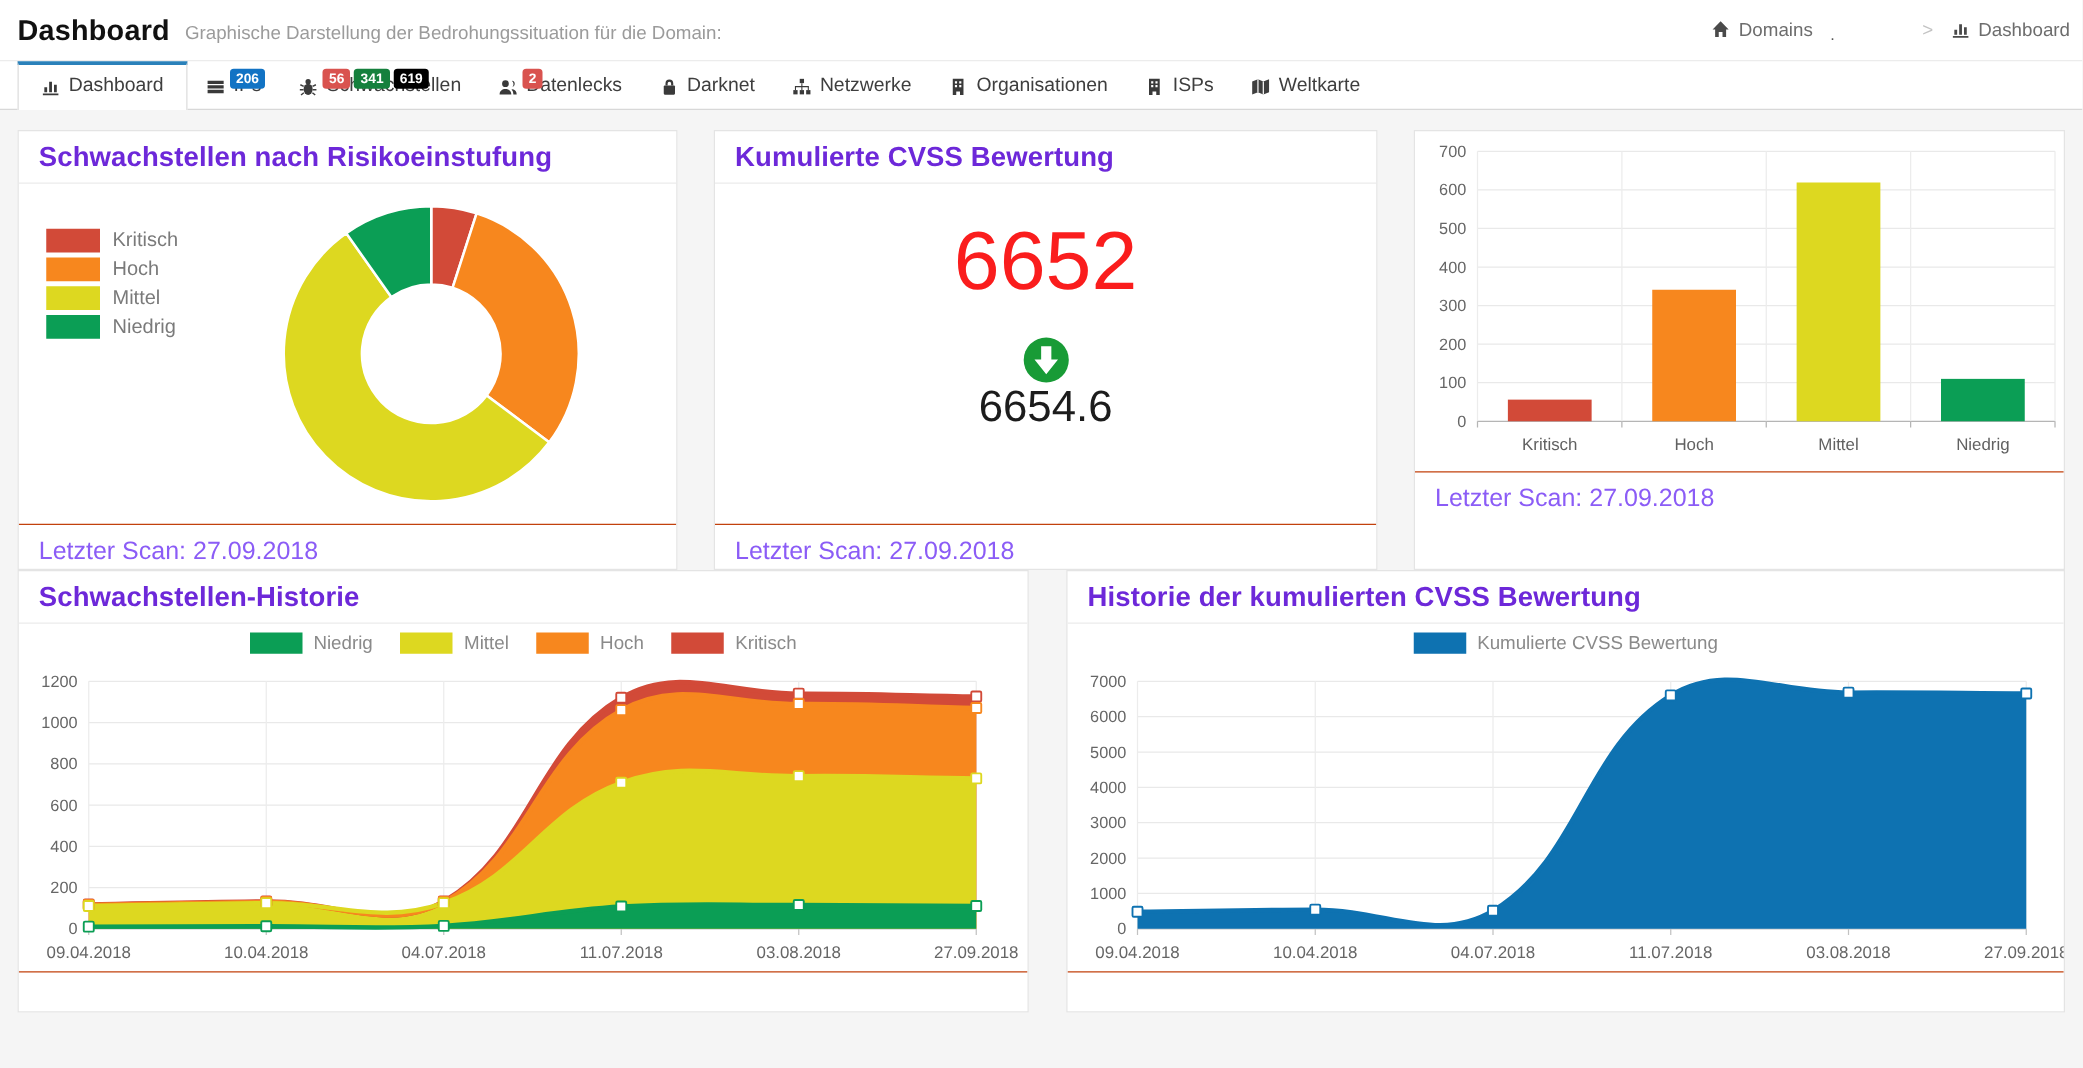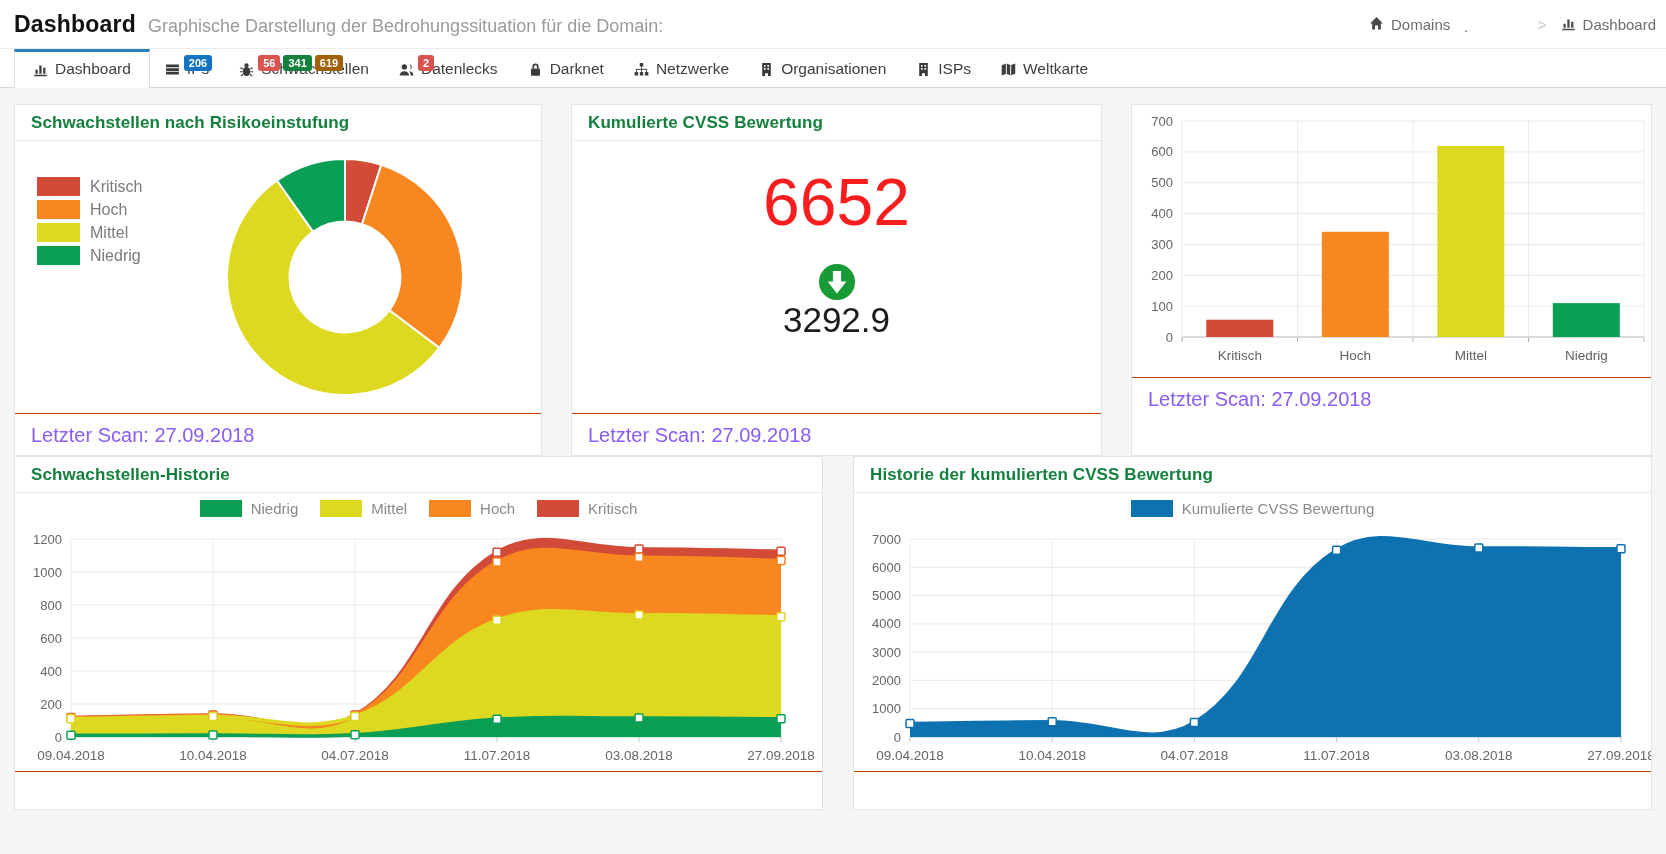--- a/index.html
+++ b/index.html
@@ -8,21 +8,21 @@
     width:1666px; height:854px; overflow:hidden;
     background:#f5f5f5;
     font-family:"Liberation Sans","DejaVu Sans",sans-serif;
     color:#333;
   }
   svg text { font-family:"Liberation Sans","DejaVu Sans",sans-serif; }
 
   
   .topbar { background:#fff; height:48px; display:flex; align-items:center; padding:0 10px 0 14px; }
   .page-title { font-size:23px; font-weight:bold; color:#111; margin:0; letter-spacing:.2px; }
-  .subtitle { color:#9b9b9b; font-size:18px; margin-left:12px; margin-top:4px; }
+  .subtitle { color:#9b9b9b; font-size:15px; margin-left:12px; margin-top:4px; }
   .breadcrumb { margin-left:auto; display:flex; align-items:center; font-size:15px; color:#6d6d6d; }
   .bc-item { display:flex; align-items:flex-start; gap:7px; cursor:pointer; }
   .bc-item .icon svg { width:15px; height:15px; fill:#4a4a4a; display:block; }
   .bc-domain { margin:6px 70px 0 14px; color:#555; font-size:13px; }
   .bc-sep { color:#c3c3c3; margin-right:14px; }
 
   
   .tabs { display:flex; background:#fff; height:40px; border-top:1px solid #ececec;
           border-bottom:1px solid #d8d8d8; padding-left:14px; }
   .tab { position:relative; display:flex; align-items:flex-end; gap:7px; padding:0 15px 9px;
@@ -33,21 +33,21 @@
   .tab-badges { position:absolute; top:3px; left:34px; display:flex; gap:3px; }
   .badge { color:#fff; font-size:11px; font-weight:bold; padding:2.5px 5px; border-radius:3px; line-height:1; }
 
   
   main { padding:16px 14px 0; }
   .row1 { display:grid; grid-template-columns:528px 531px auto; column-gap:29px; }
   .row2 { display:grid; grid-template-columns:809px auto; column-gap:30px; }
   .card { background:#fff; border:1px solid #e4e4e4; }
   .row1 .card { height:352px; overflow:hidden; }
   .row2 .card { height:354px; overflow:hidden; }
-  .card-header { padding:8px 16px 7px; font-size:17px; font-weight:bold; color:#15803d;
+  .card-header { padding:8px 16px 7px; font-size:22px; font-weight:bold; color:#6d28d9;
                  border-bottom:1px solid #ececec; letter-spacing:.1px; }
   .card-body { position:relative; }
   .row1 .card-body { height:272px; }
   .card-footer { border-top:1px solid #c2410c; padding:10px 16px; font-size:20px; color:#8b5cf6; }
   .row2 .card-footer { height:40px; }
 
   
   .donut-legend { position:absolute; left:22px; top:36px; }
   .legend-item { display:flex; align-items:center; margin-bottom:4px; cursor:pointer; }
   .legend-swatch { width:43px; height:19px; margin-right:10px; flex:0 0 auto; }
@@ -112,21 +112,21 @@
         <svg viewBox="0 0 14 14" fill="currentColor">
           <path d="M1 2.4h12v2.5H1zM1 5.8h12v2.5H1zM1 9.2h12v2.5H1z"></path>
         </svg>
       </span>
       <span class="tlabel">IPs</span>
     </div>
     <div class="tab">
       <span class="tab-badges">
         <span class="badge" style="background: rgb(217, 83, 79);">56</span>
         <span class="badge" style="background: #15803d;">341</span>
-        <span class="badge" style="background: #a16207;">619</span>
+        <span class="badge" style="background: #000000;">619</span>
       </span>
       <span class="ticon">
         <svg viewBox="0 0 14 14" fill="currentColor">
           <ellipse cx="7" cy="8.8" rx="3.4" ry="4.2"></ellipse>
           <circle cx="7" cy="3.1" r="2"></circle>
           <g stroke="currentColor" stroke-width="1.1" fill="none">
             <path d="M3.7 6.6 1.2 5.4M3.5 9.1H.8M3.8 11.4l-2.1 1.7M10.3 6.6l2.5-1.2M10.5 9.1h2.7M10.2 11.4l2.1 1.7"></path>
           </g>
         </svg>
       </span>
@@ -233,21 +233,21 @@
     <div class="card">
       <div class="card-header">Kumulierte CVSS Bewertung</div>
       <div class="card-body cvss-body">
         <div class="cvss-current">6652</div>
         <span class="cvss-icon">
             <svg viewBox="0 0 40 40">
               <circle cx="20" cy="20" r="19" fill="currentColor"></circle>
               <path d="M15.7 8.5h8.6v11h5.6L20 32 10.1 19.5h5.6z" fill="#fff"></path>
             </svg>
           </span>
-        <div class="cvss-prev">3292.9</div>
+        <div class="cvss-prev">6654.6</div>
       </div>
       <div class="card-footer">Letzter Scan: 27.09.2018</div>
     </div>
 
     <div class="card">
       <div class="card-body">
         <svg id="chart-threat-bar" class="chart-svg" width="524" height="272">
             <line x1="50" x2="512" y1="232.0" y2="232.0" stroke="#b5b5b5" stroke-width="1"></line>
             <text x="41" y="236.5" text-anchor="end" fill="#666" font-size="13">0</text>
             <line x1="50" x2="512" y1="201.1" y2="201.1" stroke="#e9e9e9" stroke-width="1"></line>

